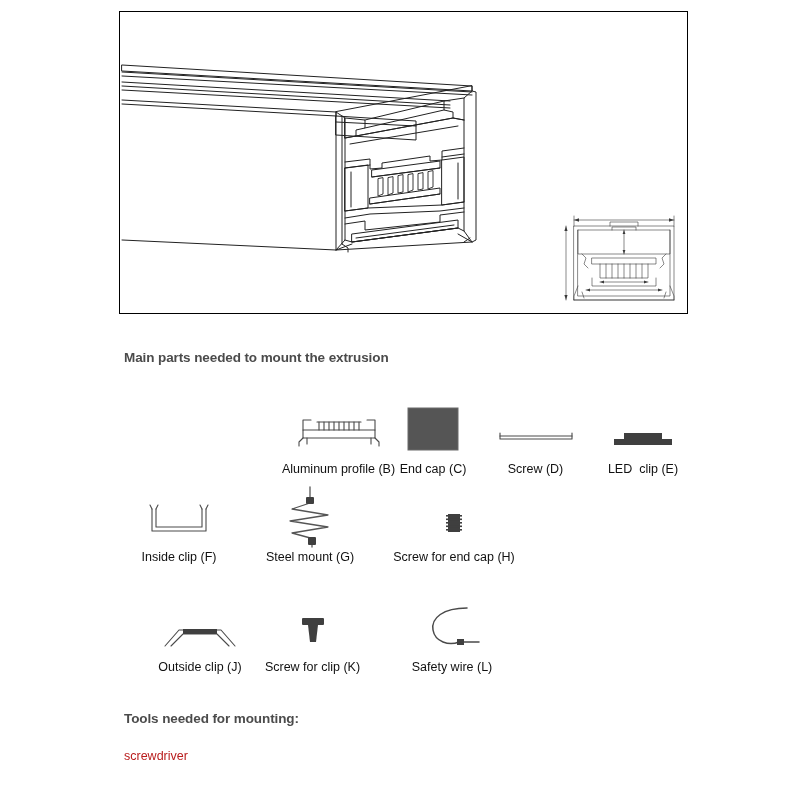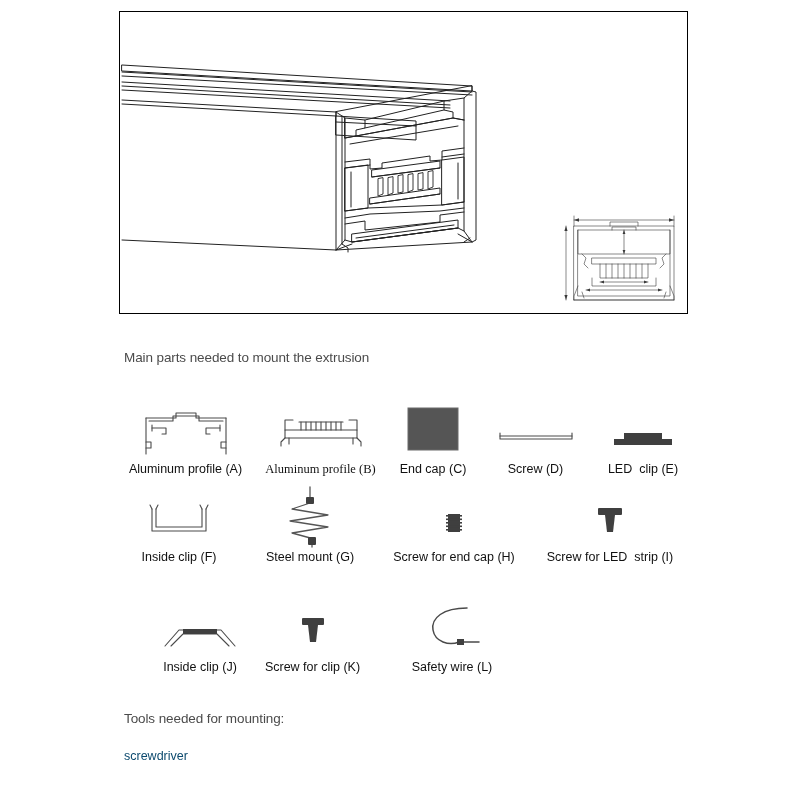--- a/index.html
+++ b/index.html
@@ -33,34 +33,34 @@
     display: block;
     position: absolute;
     left: 0;
     top: 0;
   }
 
   
   .section-heading {
     position: absolute;
     font-size: 13.5px;
-    font-weight: normal;
+    font-weight: bold;
     color: #4b4b4b;
     letter-spacing: -0.1px;
     white-space: nowrap;
   }
   #main-parts-heading { left: 124px; top: 350px; }
   #tools-heading      { left: 124px; top: 711px; }
 
   #tools-value {
     position: absolute;
     left: 124px;
     top: 749px;
     font-size: 12.5px;
-    color: #0c4a6e;
+    color: #b91c1c;
     white-space: nowrap;
   }
 
   
   .parts-row {
     position: absolute;
     left: 0;
     width: 800px;
     height: 90px;
   }
@@ -226,43 +226,22 @@
 
       <path d="M12 92 L112 92"></path>
     </g>
   </svg>
 </div>
 
 <div class="section-heading" id="main-parts-heading">Main parts needed to mount the extrusion</div>
 
 <div class="parts-row" id="parts-row-1">
 
-  <div class="part-cell" style="left:118px; width:135px;">
-    <div class="part-icon">
-      <svg width="96" height="50" viewBox="0 0 96 50">
-        <g fill="none" stroke="#4a4a4a" stroke-width="1.1" stroke-linejoin="round" stroke-linecap="round">
-
-          <path d="M8 14 L8 50 M88 14 L88 50"></path>
-          <path d="M8 14 L38 14 L38 9 L58 9 L58 14 L88 14"></path>
-          <path d="M11 17 L35 17 L35 12 L61 12 L61 17 L85 17"></path>
-
-          <path d="M14 24 L28 24 L28 30 L24 30"></path>
-          <path d="M82 24 L68 24 L68 30 L72 30"></path>
-          <path d="M14 21 L14 27"></path>
-          <path d="M82 21 L82 27"></path>
-
-          <path d="M8 38 L13 38 L13 44 L8 44"></path>
-          <path d="M88 38 L83 38 L83 44 L88 44"></path>
-        </g>
-      </svg>
-    </div>
-    <div class="part-label">Aluminum profile (A)</div>
-  </div>
-
-  <div class="part-cell" style="left:253px; width:135px;font-family:Liberation Serif, serif;">
+
+  <div class="part-cell" style="left:271px; width:135px;">
     <div class="part-icon">
       <svg width="96" height="50" viewBox="0 0 96 50" style="margin-top:8px;">
         <g fill="none" stroke="#4a4a4a" stroke-width="1.1" stroke-linejoin="round" stroke-linecap="round">
 
           <path d="M12 22 L84 22 L84 30 L12 30 Z"></path>
 
           <path d="M28 22 L28 14 M33 22 L33 14 M38 22 L38 14 M43 22 L43 14
                    M48 22 L48 14 M53 22 L53 14 M58 22 L58 14 M63 22 L63 14 M68 22 L68 14"></path>
           <path d="M26 14 L70 14"></path>
 
@@ -358,46 +337,35 @@
           <rect x="7" y="18.5" width="16" height="1.6"></rect>
           <rect x="7" y="22" width="16" height="1.6"></rect>
           <rect x="7" y="25.5" width="16" height="1.6"></rect>
           <rect x="7" y="29" width="16" height="1.6"></rect>
         </g>
       </svg>
     </div>
     <div class="part-label">Screw for end cap (H)</div>
   </div>
 
-  <div class="part-cell" style="left:530px; width:160px;">
-    <div class="part-icon">
-      <svg width="34" height="46" viewBox="0 0 34 46" style="margin-top:8px;">
-        <g fill="#3f3f3f" stroke="none">
-          <rect x="5" y="10" width="24" height="7" rx="1"></rect>
-          <path d="M12 17 L22 17 L20 34 L14 34 Z"></path>
-        </g>
-      </svg>
-    </div>
-    <div class="part-label">Screw for LED  strip (I)</div>
-  </div>
 </div>
 
 <div class="parts-row" id="parts-row-3">
 
   <div class="part-cell" style="left:130px; width:140px;">
     <div class="part-icon">
       <svg width="86" height="42" viewBox="0 0 86 42" style="margin-top:12px;">
         <g fill="none" stroke="#4a4a4a" stroke-width="1.1" stroke-linejoin="round" stroke-linecap="round">
           <path d="M8 34 L22 18 L64 18 L78 34"></path>
           <path d="M14 34 L26 22 L60 22 L72 34"></path>
         </g>
         <rect x="26" y="17" width="34" height="5" fill="#3f3f3f"></rect>
       </svg>
     </div>
-    <div class="part-label">Inside clip (J)</div>
+    <div class="part-label">Outside clip (J)</div>
   </div>
 
   <div class="part-cell" style="left:250px; width:125px;">
     <div class="part-icon">
       <svg width="34" height="46" viewBox="0 0 34 46" style="margin-top:8px;">
         <g fill="#3f3f3f" stroke="none">
           <rect x="6" y="10" width="22" height="7" rx="1"></rect>
           <path d="M12 17 L22 17 L20 34 L14 34 Z"></path>
         </g>
       </svg>

